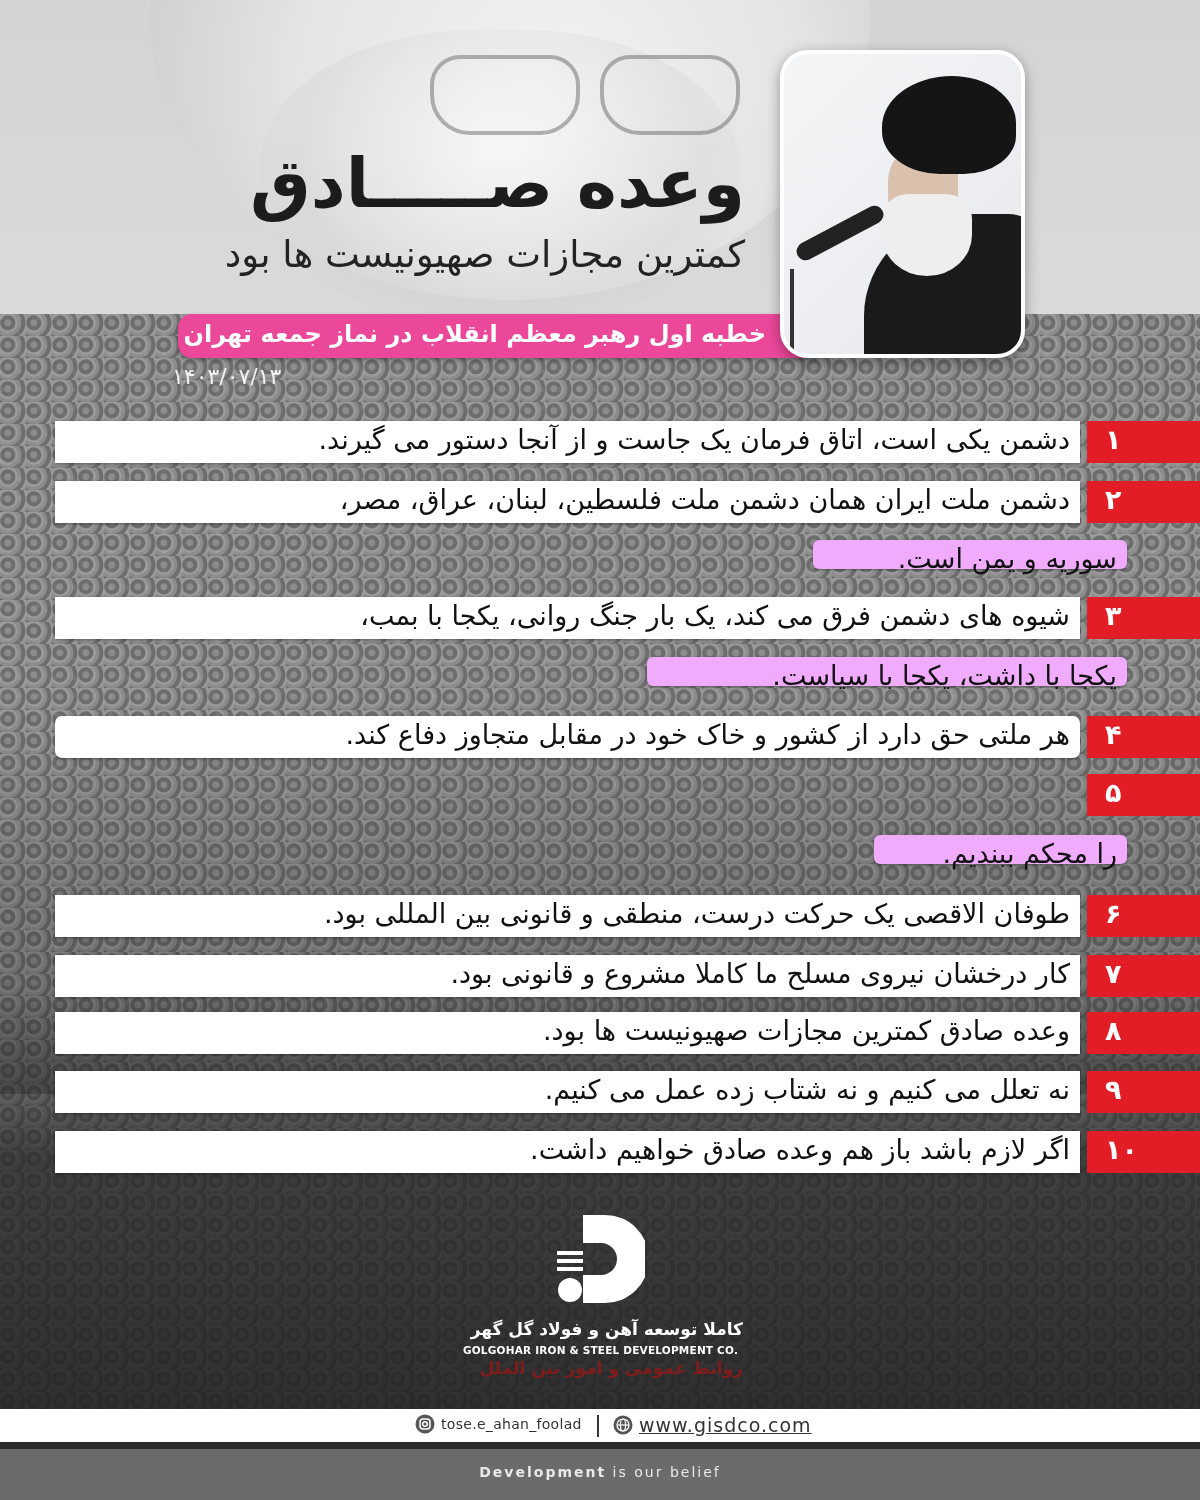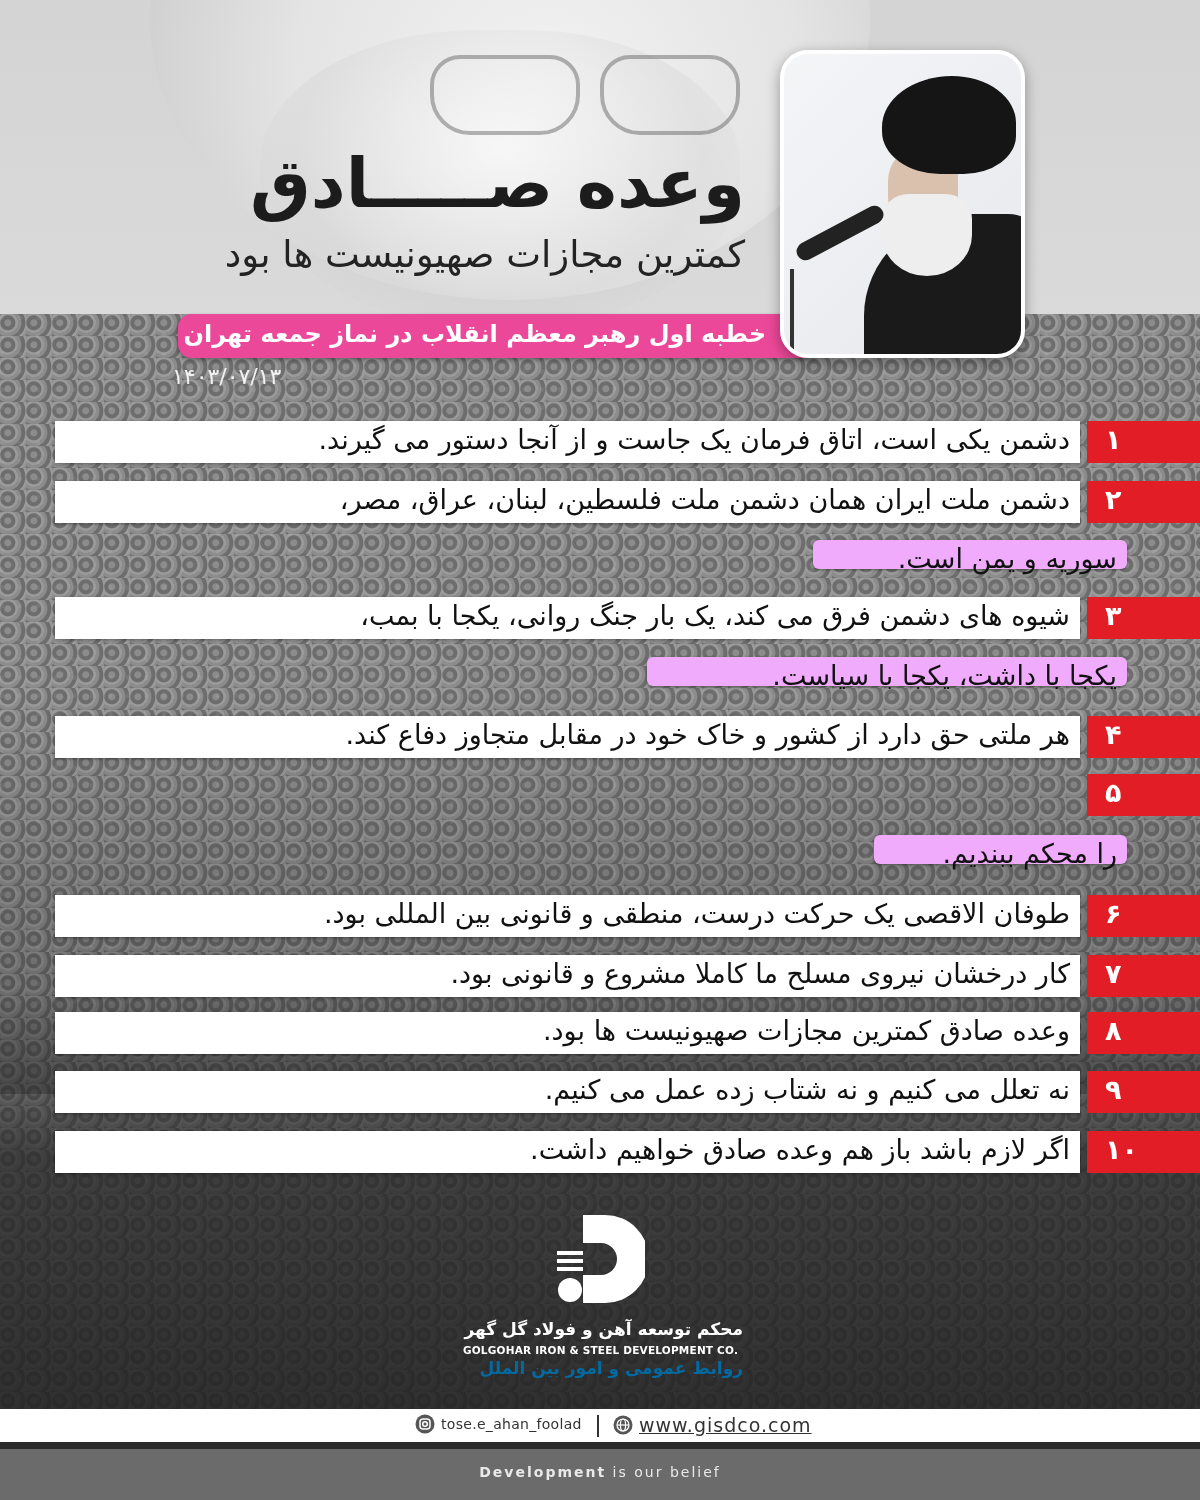--- a/index.html
+++ b/index.html
@@ -137,21 +137,21 @@
   .logo-fa {
     position: absolute; left: 458px; top: 1319px; width: 285px; text-align: right;
     color: #fff; font-size: 17px; font-weight: bold; direction: rtl;
   }
   .logo-en {
     position: absolute; left: 458px; top: 1344px; width: 285px; text-align: center;
     color: #fff; font-size: 10.5px; font-weight: bold; letter-spacing: 0.2px;
   }
   .logo-fa2 {
     position: absolute; left: 458px; top: 1358px; width: 285px; text-align: right;
-    color: #0369a1; font-size: 17px; font-weight: bold; direction: rtl;
+    color: #7f1d1d; font-size: 17px; font-weight: bold; direction: rtl;
   }
 
   
   .social-strip {
     position: absolute; left: 0; top: 1409px; width: 1200px; height: 33px;
     background: #fff;
   }
   .social-strip .item {
     position: absolute; top: 5px; display: flex; align-items: center; gap: 6px;
     font-size: 14px; color: #333; letter-spacing: 0.3px;
@@ -230,21 +230,21 @@
   </div>
   <div class="badge">
       <span>۳</span>
     </div>
 </div>
 <div class="cont" style="left:647px;top:657px;width:480px;">
   <span class="txt">یکجا با داشت، یکجا با سیاست.</span>
 </div>
 
 <div class="row" style="top:716px;width:1145px;">
-  <div class="box" style="width:1025px;">
+  <div class="box" style="width:1025px;border-radius:7px;">
     <span class="txt">هر ملتی حق دارد از کشور و خاک خود در مقابل متجاوز دفاع کند.</span>
   </div>
   <div class="badge">
       <span>۴</span>
     </div>
 </div>
 
 <div class="row" style="top:774px;width:1145px;">
   <div class="badge">
       <span>۵</span>
@@ -299,21 +299,21 @@
     </div>
 </div>
 
 <svg class="logo" viewBox="0 0 90 90">
   <path d="M28 0 H50 A40 40 0 0 1 50 88 H28 V60 H46 A16 16 0 0 0 46 28 H28 Z" fill="#fff"></path>
   <rect x="2" y="36" width="26" height="4" fill="#fff"></rect>
   <rect x="2" y="44" width="26" height="4" fill="#fff"></rect>
   <rect x="2" y="52" width="26" height="4" fill="#fff"></rect>
   <circle cx="15" cy="75" r="12" fill="#fff"></circle>
 </svg>
-<div class="logo-fa">محکم توسعه آهن و فولاد گل گهر</div>
+<div class="logo-fa">کاملا توسعه آهن و فولاد گل گهر</div>
 <div class="logo-en">GOLGOHAR IRON &amp;  STEEL DEVELOPMENT CO.</div>
 <div class="logo-fa2">روابط عمومی و امور بین الملل</div>
 
 <div class="social-strip">
   <div class="item" style="left:415px;">
     <svg width="20" height="20" viewBox="0 0 20 20">
       <circle cx="10" cy="10" r="9.5" fill="#555"></circle>
       <rect x="5" y="5" width="10" height="10" rx="3" fill="none" stroke="#fff" stroke-width="1.5"></rect>
       <circle cx="10" cy="10" r="2.3" fill="none" stroke="#fff" stroke-width="1.5"></circle>
     </svg>

